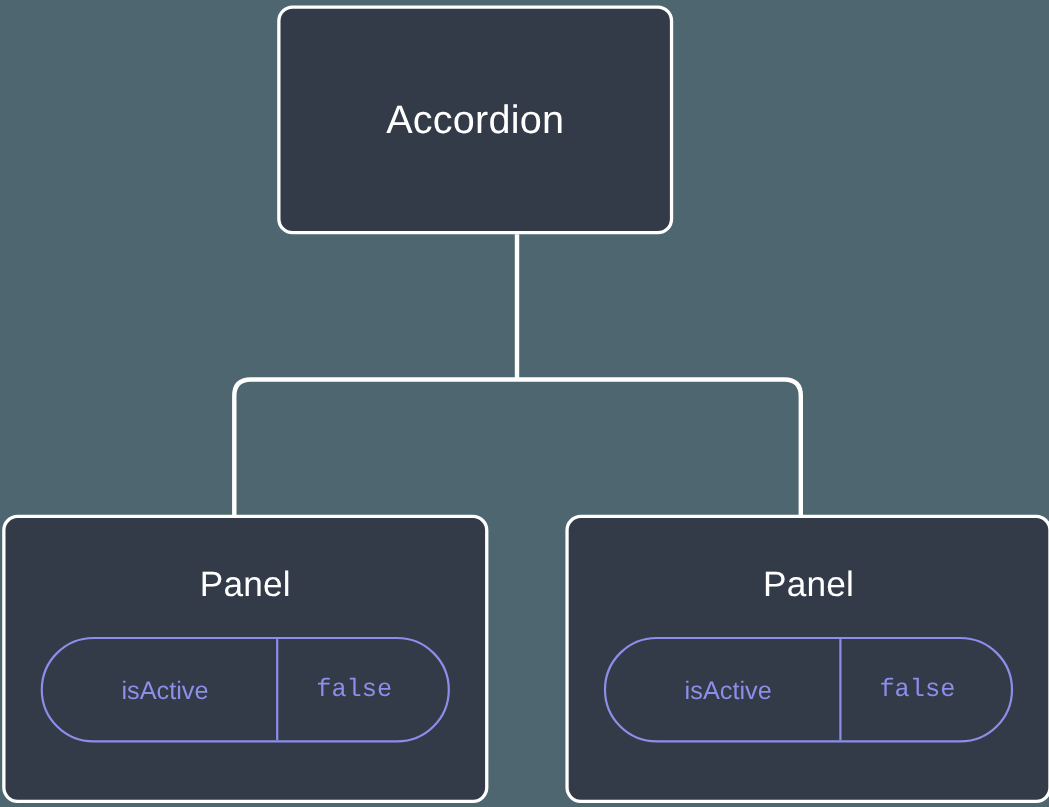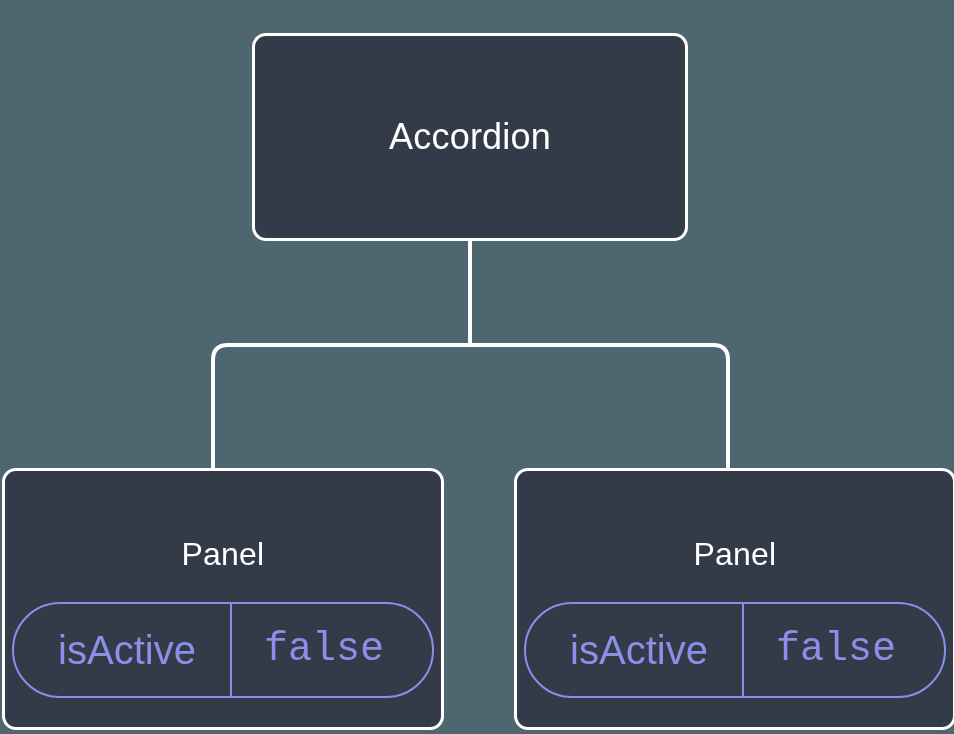--- a/index.html
+++ b/index.html
@@ -43,31 +43,30 @@
     border-radius: 14px;
     z-index: 2;
     display: flex;
     flex-direction: column;
     align-items: center;
   }
 
   .node-root {
     left: 252px;
     top: 5px;
-    width: 436px;
+    width: 360px;
     height: 208px;
     justify-content: center;
-    margin-top: 28px;
   }
 
   .node-child {
     top: 468px;
     height: 262px;
     justify-content: flex-start;
-    padding-top: 67px;
+    padding-top: 44px;
   }
 
   .node-child-left {
     left: 2px;
     width: 442px;
   }
 
   .node-child-right {
     left: 514px;
     width: 442px;
@@ -96,21 +95,21 @@
     border-radius: 48px;
     color: #8b8fea;
     overflow: hidden;
   }
 
   .prop-key,
   .prop-value {
     display: flex;
     align-items: center;
     justify-content: center;
-    font-size: 40px;
+    font-size: 23px;
     line-height: 1;
     white-space: nowrap;
     box-sizing: border-box;
   }
 
   .prop-key {
     padding: 0 34px 0 44px;
     min-width: 212px;
   }
 

